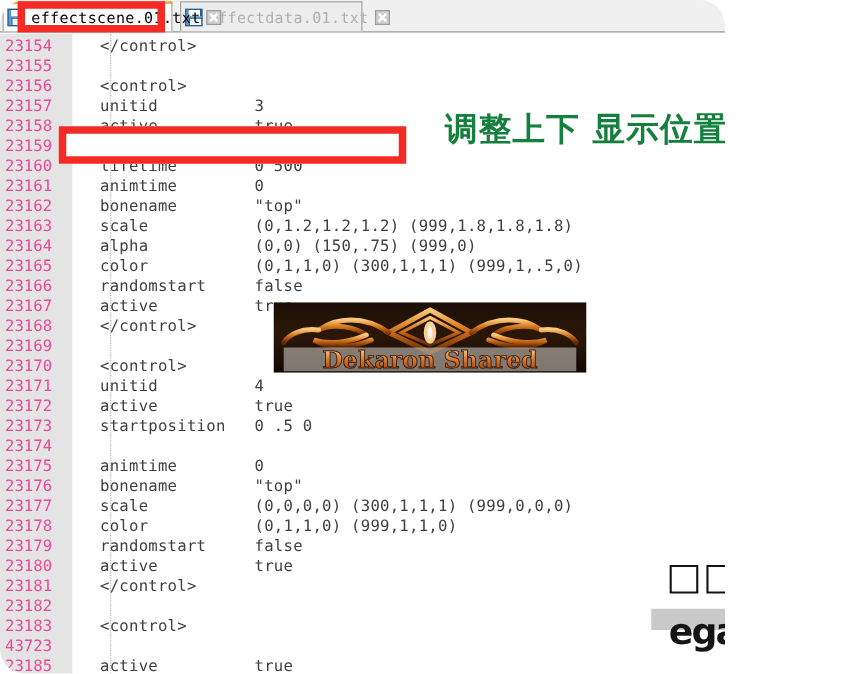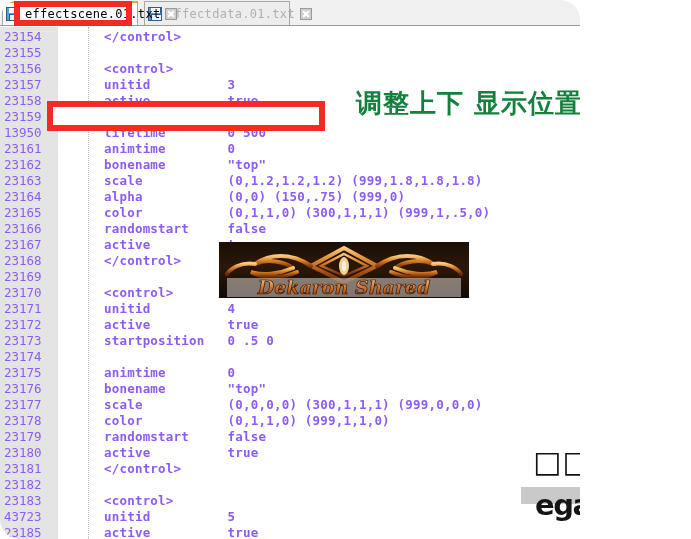--- a/index.html
+++ b/index.html
@@ -139,33 +139,32 @@
     width: 691px;
     font-family: "DejaVu Sans Mono", monospace;
     font-size: 12.5px;
   }
   .lnum {
     position: absolute;
     left: 0;
     width: 52px;
     text-align: left;
     padding-left: 4px;
-    color: #8b5cf6;
+    color: #ec4899;
     font-family: "DejaVu Sans Mono", monospace;
     font-size: 12.5px;
   }
   .ltext {
     position: absolute;
-    left: 104px;
-    color: #8b5cf6;
+    left: 80px;
+    color: #404040;
     white-space: pre;
     font-family: "DejaVu Sans Mono", monospace;
     font-size: 12.5px;
     letter-spacing: 0.2px;
-    font-weight: bold;
   }
 
   
   .annot-rect {
     position: absolute;
     border: 6px solid #f42a24;
     background: transparent;
     pointer-events: none;
     z-index: 20;
   }
@@ -191,21 +190,20 @@
   }
 
   
   #banner {
     position: absolute;
     left: 219px; top: 242px;
     width: 250px; height: 56px;
     z-index: 15;
     overflow: hidden;
     background: #150d08;
-    font-style: italic;
   }
   #banner svg { display: block; }
 
   
   #watermark {
     position: absolute;
     left: 533px; top: 446px;
     z-index: 25;
   }
   #wm-boxes {
@@ -286,21 +284,21 @@
         </div>
         <div class="line" style="top: 66px;">
           <span class="lnum">23158</span>
           <span class="ltext">active          true</span>
         </div>
         <div class="line" style="top: 82px;">
           <span class="lnum">23159</span>
           <span class="ltext">startposition   0 .5 0</span>
         </div>
         <div class="line" style="top: 98px;">
-          <span class="lnum">13950</span>
+          <span class="lnum">23160</span>
           <span class="ltext">lifetime        0 500</span>
         </div>
         <div class="line" style="top: 114px;">
           <span class="lnum">23161</span>
           <span class="ltext">animtime        0</span>
         </div>
         <div class="line" style="top: 130px;">
           <span class="lnum">23162</span>
           <span class="ltext">bonename        "top"</span>
         </div>
@@ -382,21 +380,20 @@
         <div class="line" style="top: 450px;">
           <span class="lnum">23182</span>
           <span class="ltext"></span>
         </div>
         <div class="line" style="top: 466px;">
           <span class="lnum">23183</span>
           <span class="ltext">&lt;control&gt;</span>
         </div>
         <div class="line" style="top: 482px;">
           <span class="lnum">43723</span>
-          <span class="ltext">unitid          5</span>
         </div>
         <div class="line" style="top: 498px;">
           <span class="lnum">23185</span>
           <span class="ltext">active          true</span>
         </div>
       </div>
   </div>
 
   <div id="banner">
     <svg width="250" height="56" viewBox="0 0 250 56" xmlns="http://www.w3.org/2000/svg">

